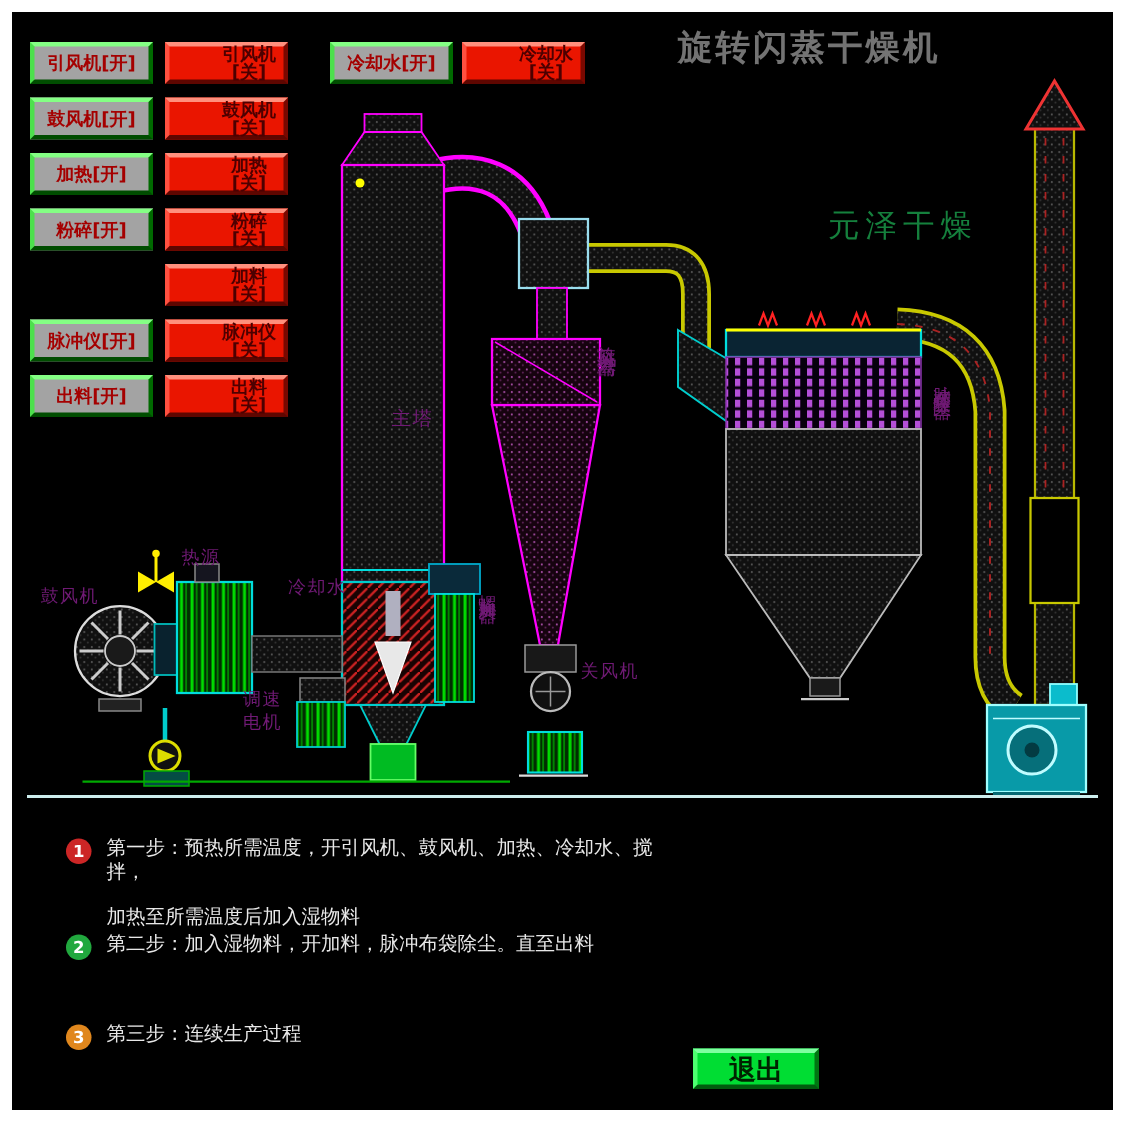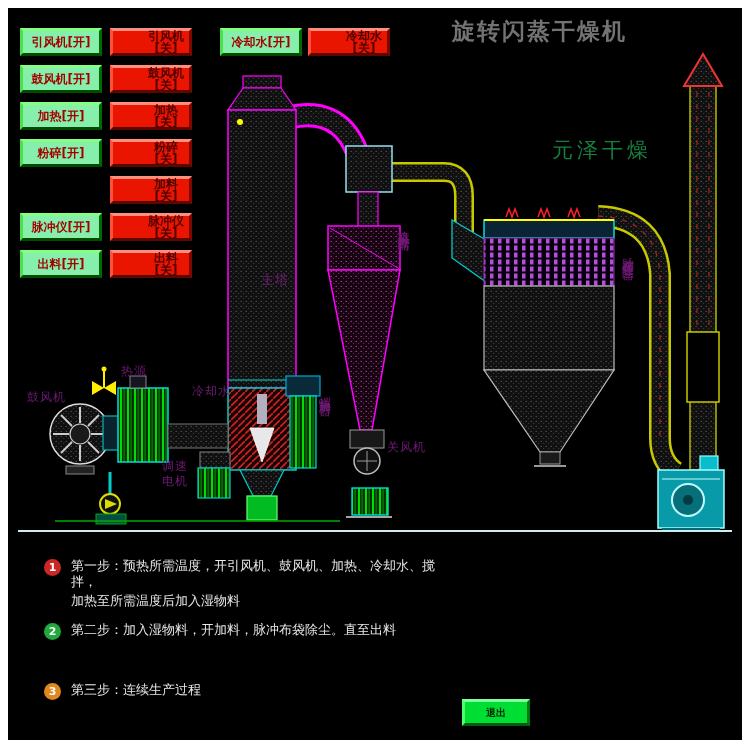--- a/index.html
+++ b/index.html
@@ -9,45 +9,45 @@
   #panel { position:absolute; left:8px; top:8px; width:734px; height:732px; background:#000000; }
   #diagram { position:absolute; left:0; top:0; width:750px; height:750px; }
 
   .btn {
     position:absolute; width:82px; height:28px;
     font-family:"DejaVu Sans", sans-serif;
     font-size:12px; font-weight:bold;
     display:flex; align-items:center; justify-content:center;
     cursor:pointer; padding:0; line-height:1;
   }
-  .btn.on  { background:#86efac; color:#a50000; border:3px solid; border-color:#84ff84 #006a00 #004d00 #4ce04c; }
+  .btn.on  { background:#a3a3a3; color:#a50000; border:3px solid; border-color:#84ff84 #006a00 #004d00 #4ce04c; }
   .btn.off { background:#ea1500; color:#4d0000; border:3px solid; border-color:#ff907d #7a0800 #5e0600 #ff5040;padding-left:30px; }
 
   #title { position:absolute; left:452px; top:16px; color:#737373; font-size:23px; font-weight:bold; letter-spacing:2px; }
   #watermark { position:absolute; left:552px; top:136px; color:#15803d; font-size:21px; letter-spacing:4px; }
 
   .dlabel { position:absolute; color:#701a75; font-size:12px; line-height:15px; letter-spacing:1px; }
   .dlabel.vert { writing-mode:vertical-rl; letter-spacing:2px; }
   .dlabel.big { font-size:13px; }
 
   .step { position:absolute; left:44px; display:flex; gap:10px; align-items:flex-start; }
   .stepnum {
     width:17px; height:17px; border-radius:50%;
     color:#ffffff; font-size:11px; font-weight:bold;
     display:flex; align-items:center; justify-content:center; flex:0 0 auto; margin-top:1px;
   }
   .step1 .stepnum { background:#cc2626; }
   .step2 .stepnum { background:#21a83e; }
   .step3 .stepnum { background:#e0871d; }
   .step-text { color:#e8e8e8; font-size:13px; line-height:16px; width:372px; }
-  .step-text .l2 { display:block; margin-top:4px;font-family:Liberation Mono, monospace; }
+  .step-text .l2 { display:block; margin-top:14px; }
 
   #exit {
-    position:absolute; left:462px; top:699px; width:68px; height:27px;
-    background:#00dd33; color:#002200; font-size:10px; font-weight:bold;
+    position:absolute; left:462px; top:699px; width:84px; height:27px;
+    background:#00dd33; color:#002200; font-size:18px; font-weight:bold;
     border:3px solid; border-color:#7fffa0 #007712 #005c0e #4dff70;
     display:flex; align-items:center; justify-content:center; cursor:pointer;
     font-family:"DejaVu Sans", sans-serif;
   }
 </style>
 </head>
 <body>
 
 <div id="stage">
   <div id="panel"></div>

